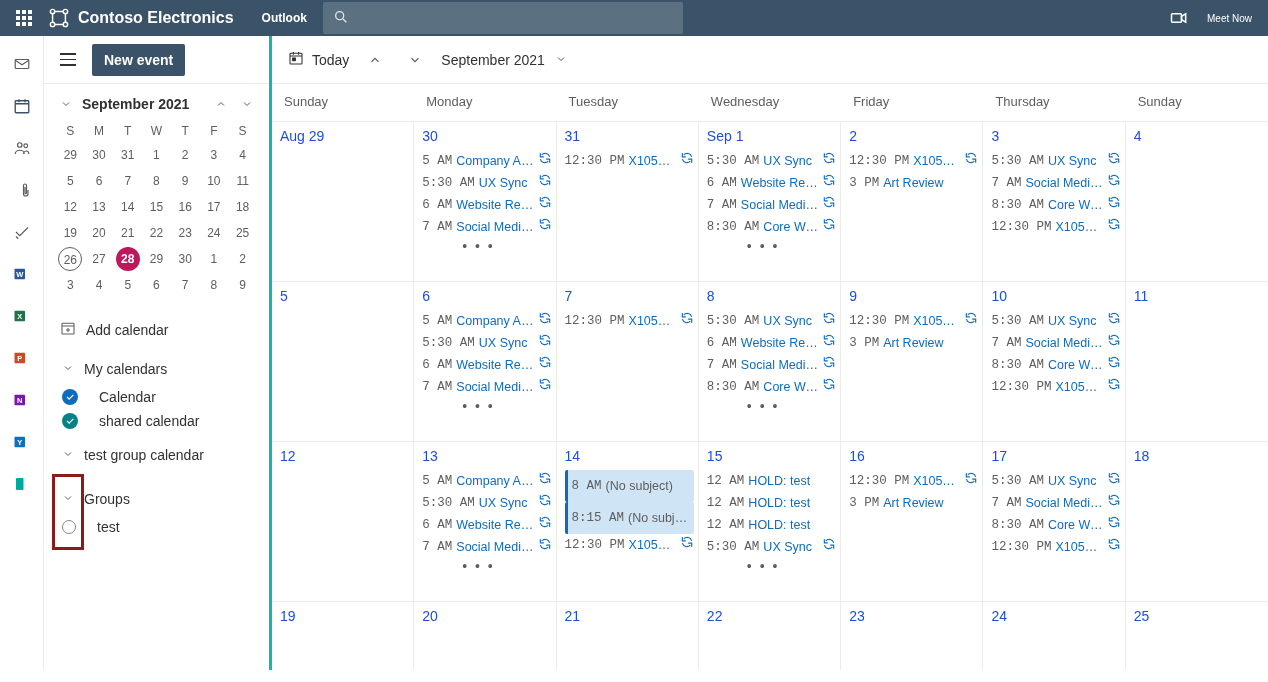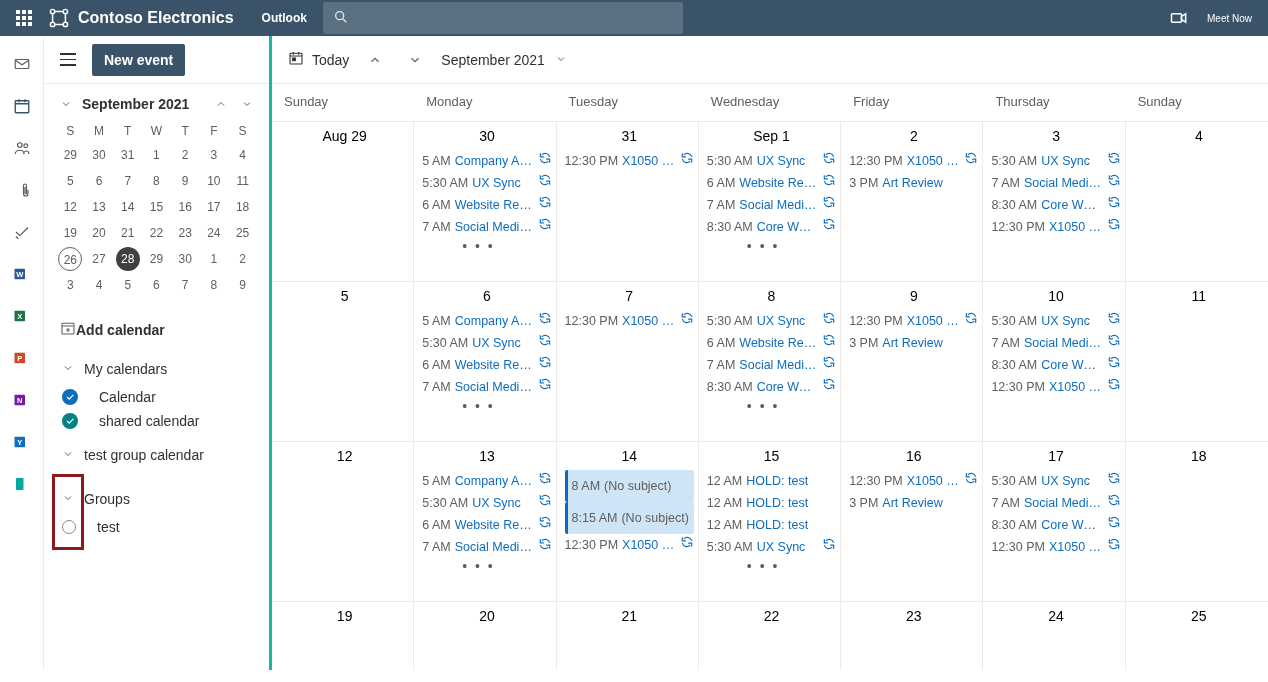--- a/index.html
+++ b/index.html
@@ -111,26 +111,26 @@
   .mini-head { display: flex; align-items: center; gap: 6px; margin-bottom: 8px; }
   .mini-head .chev { cursor: pointer; width:20px; display:flex;justify-content:center;}
   .mini-head .month-label { font-weight: 600; flex: 1; }
   table.mini { border-collapse: collapse; width: 100%; font-size: 12px; color:#605e5c; table-layout: fixed;}
   table.mini th { font-weight: 400; color:#605e5c; padding: 4px 0; text-align:center;}
   table.mini td { text-align: center; padding: 0; }
   table.mini td > div {
     width: 24px; height: 24px; line-height: 24px; margin: 1px auto;
     border-radius: 12px; cursor: pointer;
   }
-  .day-selected { background:#404040; color:#fff !important; }
+  .day-selected { background:#be185d; color:#fff !important;font-weight:bold; }
   .day-today-box { border:1px solid #605e5c; border-radius:0; }
 
   .side-link {
-    display:flex;align-items:center;
-    padding:8px 4px;cursor:pointer;color:#323130;font-weight:bold;
+    display:flex;align-items:center;gap:10px;
+    padding:8px 4px;cursor:pointer;color:#323130;
   }
   .section-header {
     display:flex;align-items:center;gap:8px;
     padding:8px 4px;cursor:pointer;font-size:14px;color:#323130;
   }
   .chev-down {
     display:inline-block;width:16px;text-align:center;color:#605e5c;
   }
   .cal-item {
     display:flex;align-items:center;gap:21px;padding:4px 4px 4px 6px;cursor:pointer;
@@ -175,28 +175,28 @@
     grid-auto-rows:160px;
   }
   .cell {
     border-right:1px solid #edebe9;border-bottom:1px solid #edebe9;
     padding:6px 4px 4px 8px;
     font-size:13px;
     overflow:hidden;
     position:relative;
   }
   .cell:nth-child(7n){border-right:none;}
-  .date-label { font-size:14px;color:#000000;margin-bottom:6px;display:block;text-align:center;}
+  .date-label { font-size:14px;color:#1d4ed8;margin-bottom:6px;display:block;}
   .event-row {
     display:flex;align-items:center;gap:4px;
     font-size:12.5px;line-height:20px;height:22px;
     color:#0f6cbd;cursor:pointer;
     overflow:hidden;white-space:nowrap;
   }
-  .event-row .time { color:#605e5c; flex:0 0 auto; }
+  .event-row .time { color:#605e5c; flex:0 0 auto;font-family:Liberation Mono, monospace; }
   .event-row .title { flex:1 1 auto; overflow:hidden;text-overflow:ellipsis;}
   .event-row.block {
     background:#cfe4f5;border-left:3px solid #0f6cbd;color:#323130;
     padding:16px 4px;border-radius:2px;
   }
   .event-row.block .title{color:#605e5c;}
   .recurrence {
     flex:0 0 auto;width:14px;height:14px;color:#0f6cbd;
   }
   .more-dots { color:#605e5c;padding-left:40px;font-size:14px;letter-spacing:2px;cursor:pointer;}

